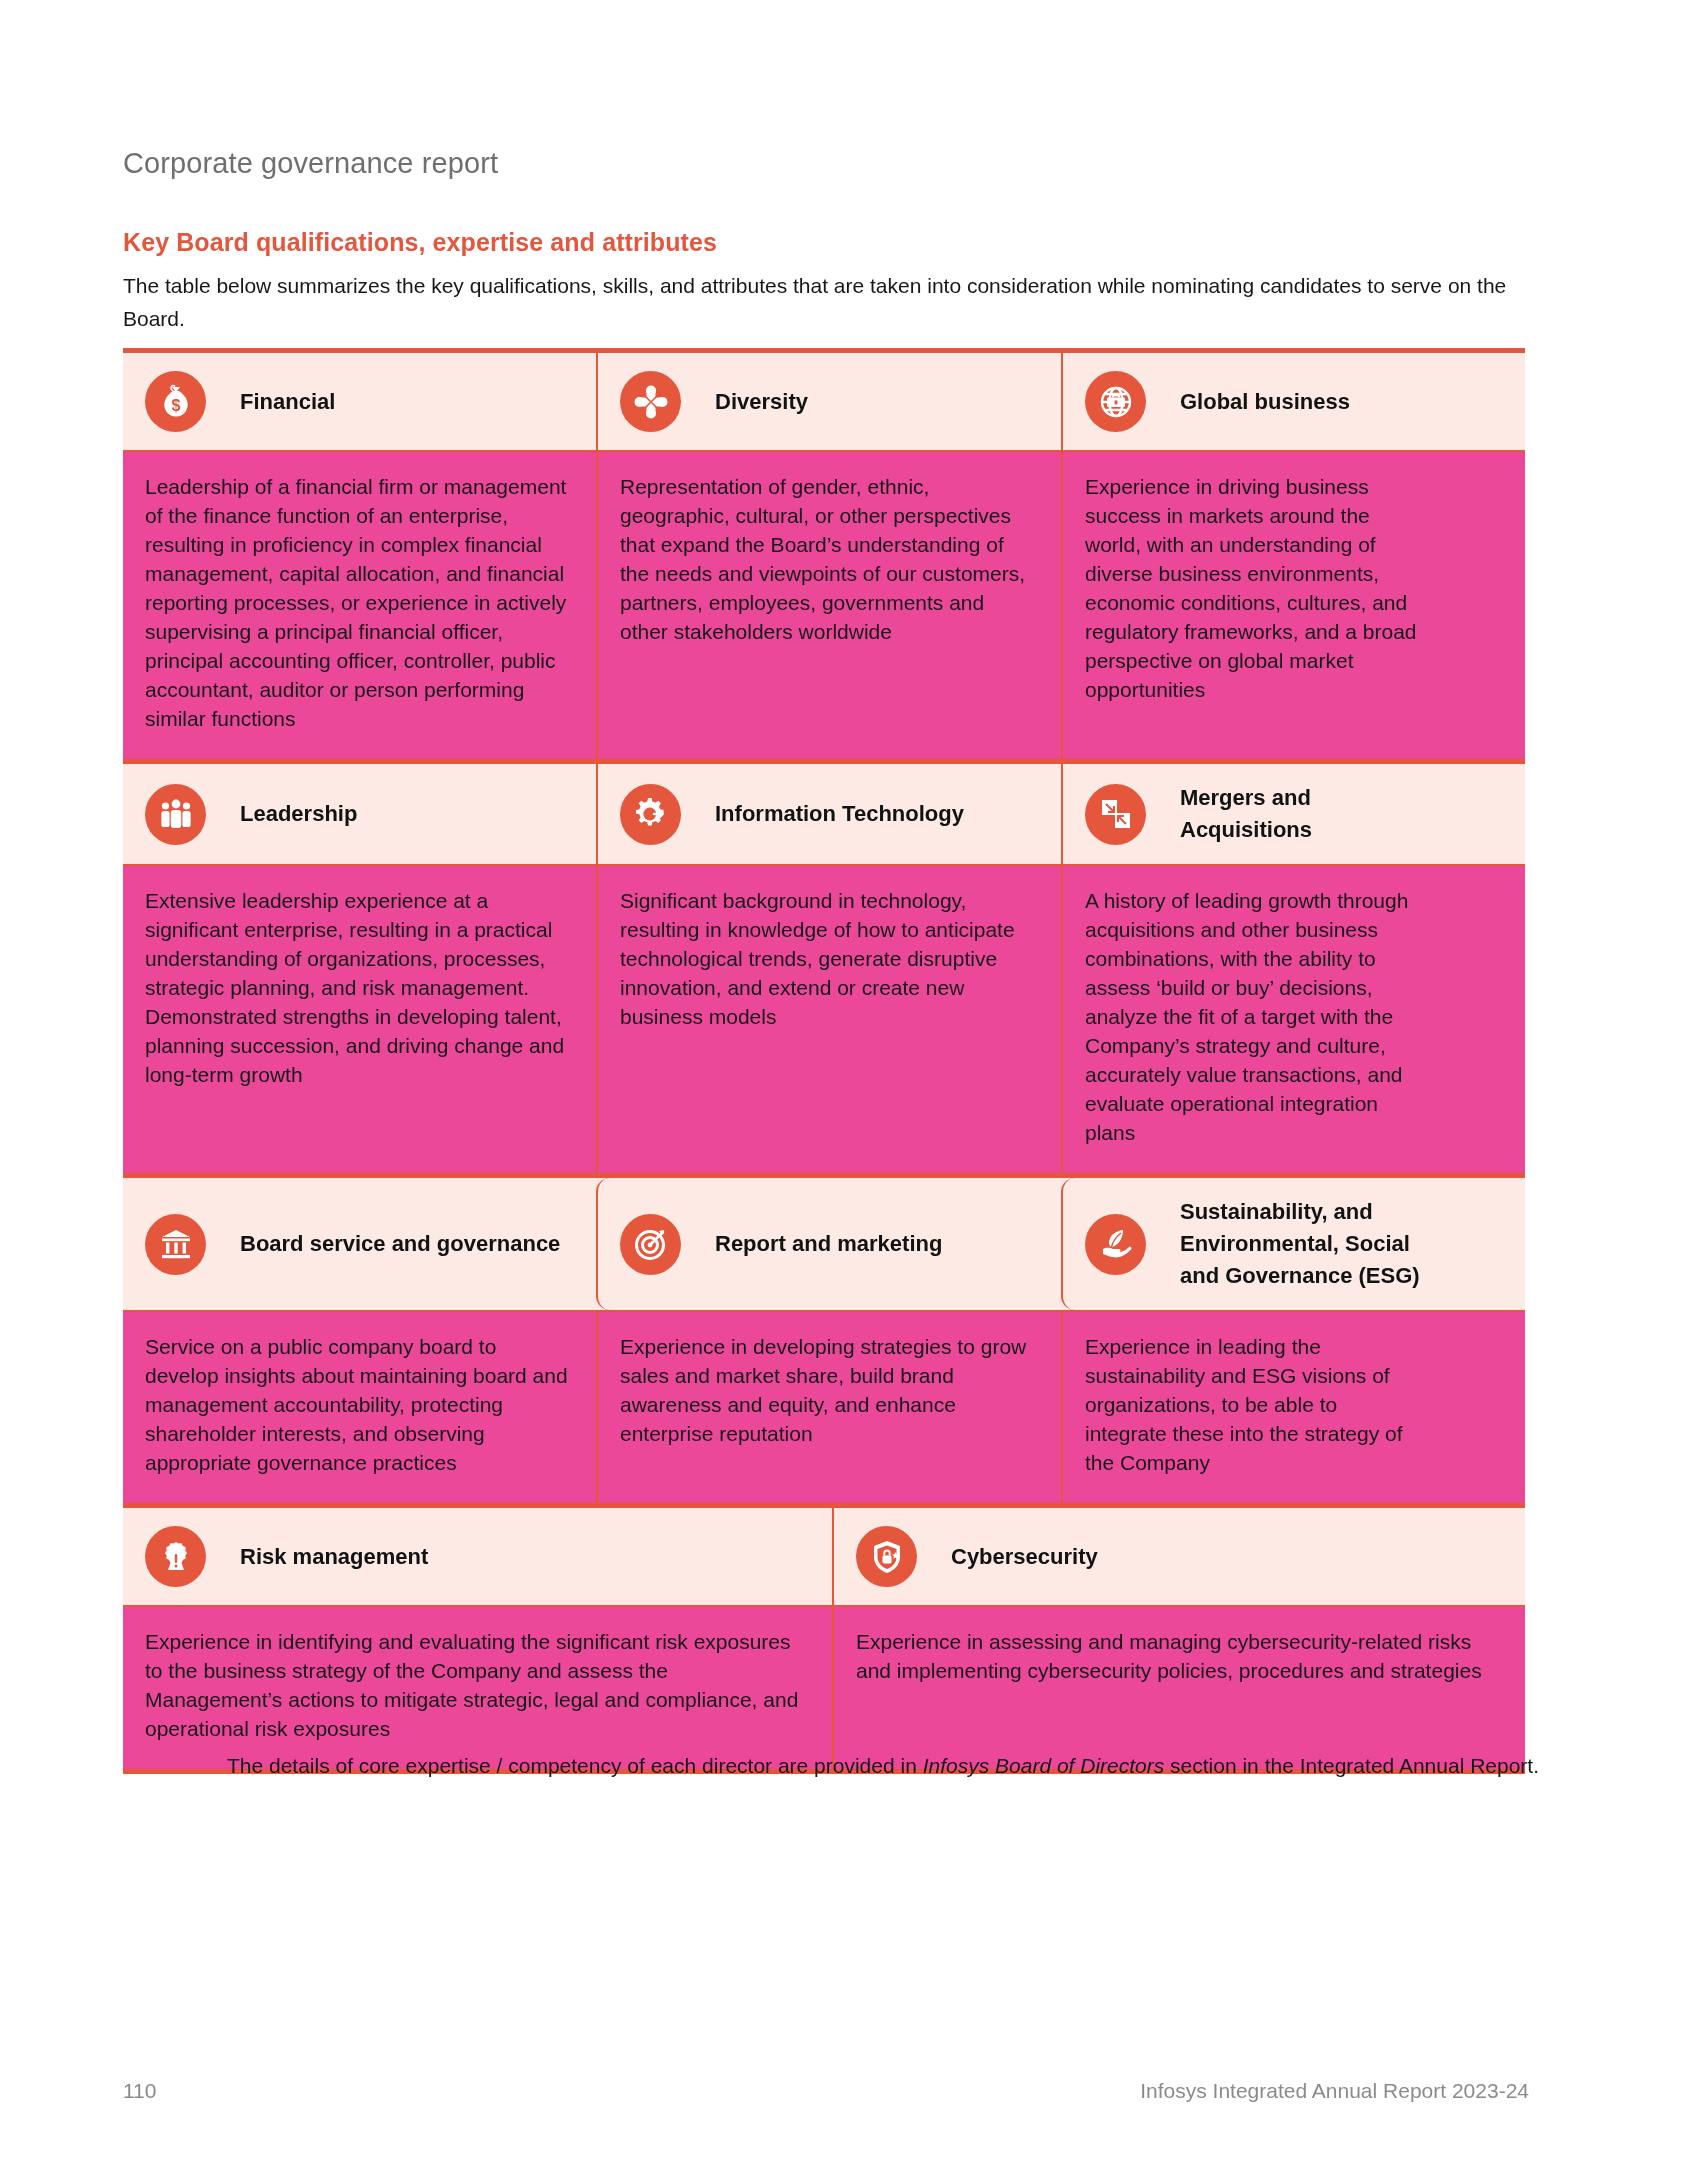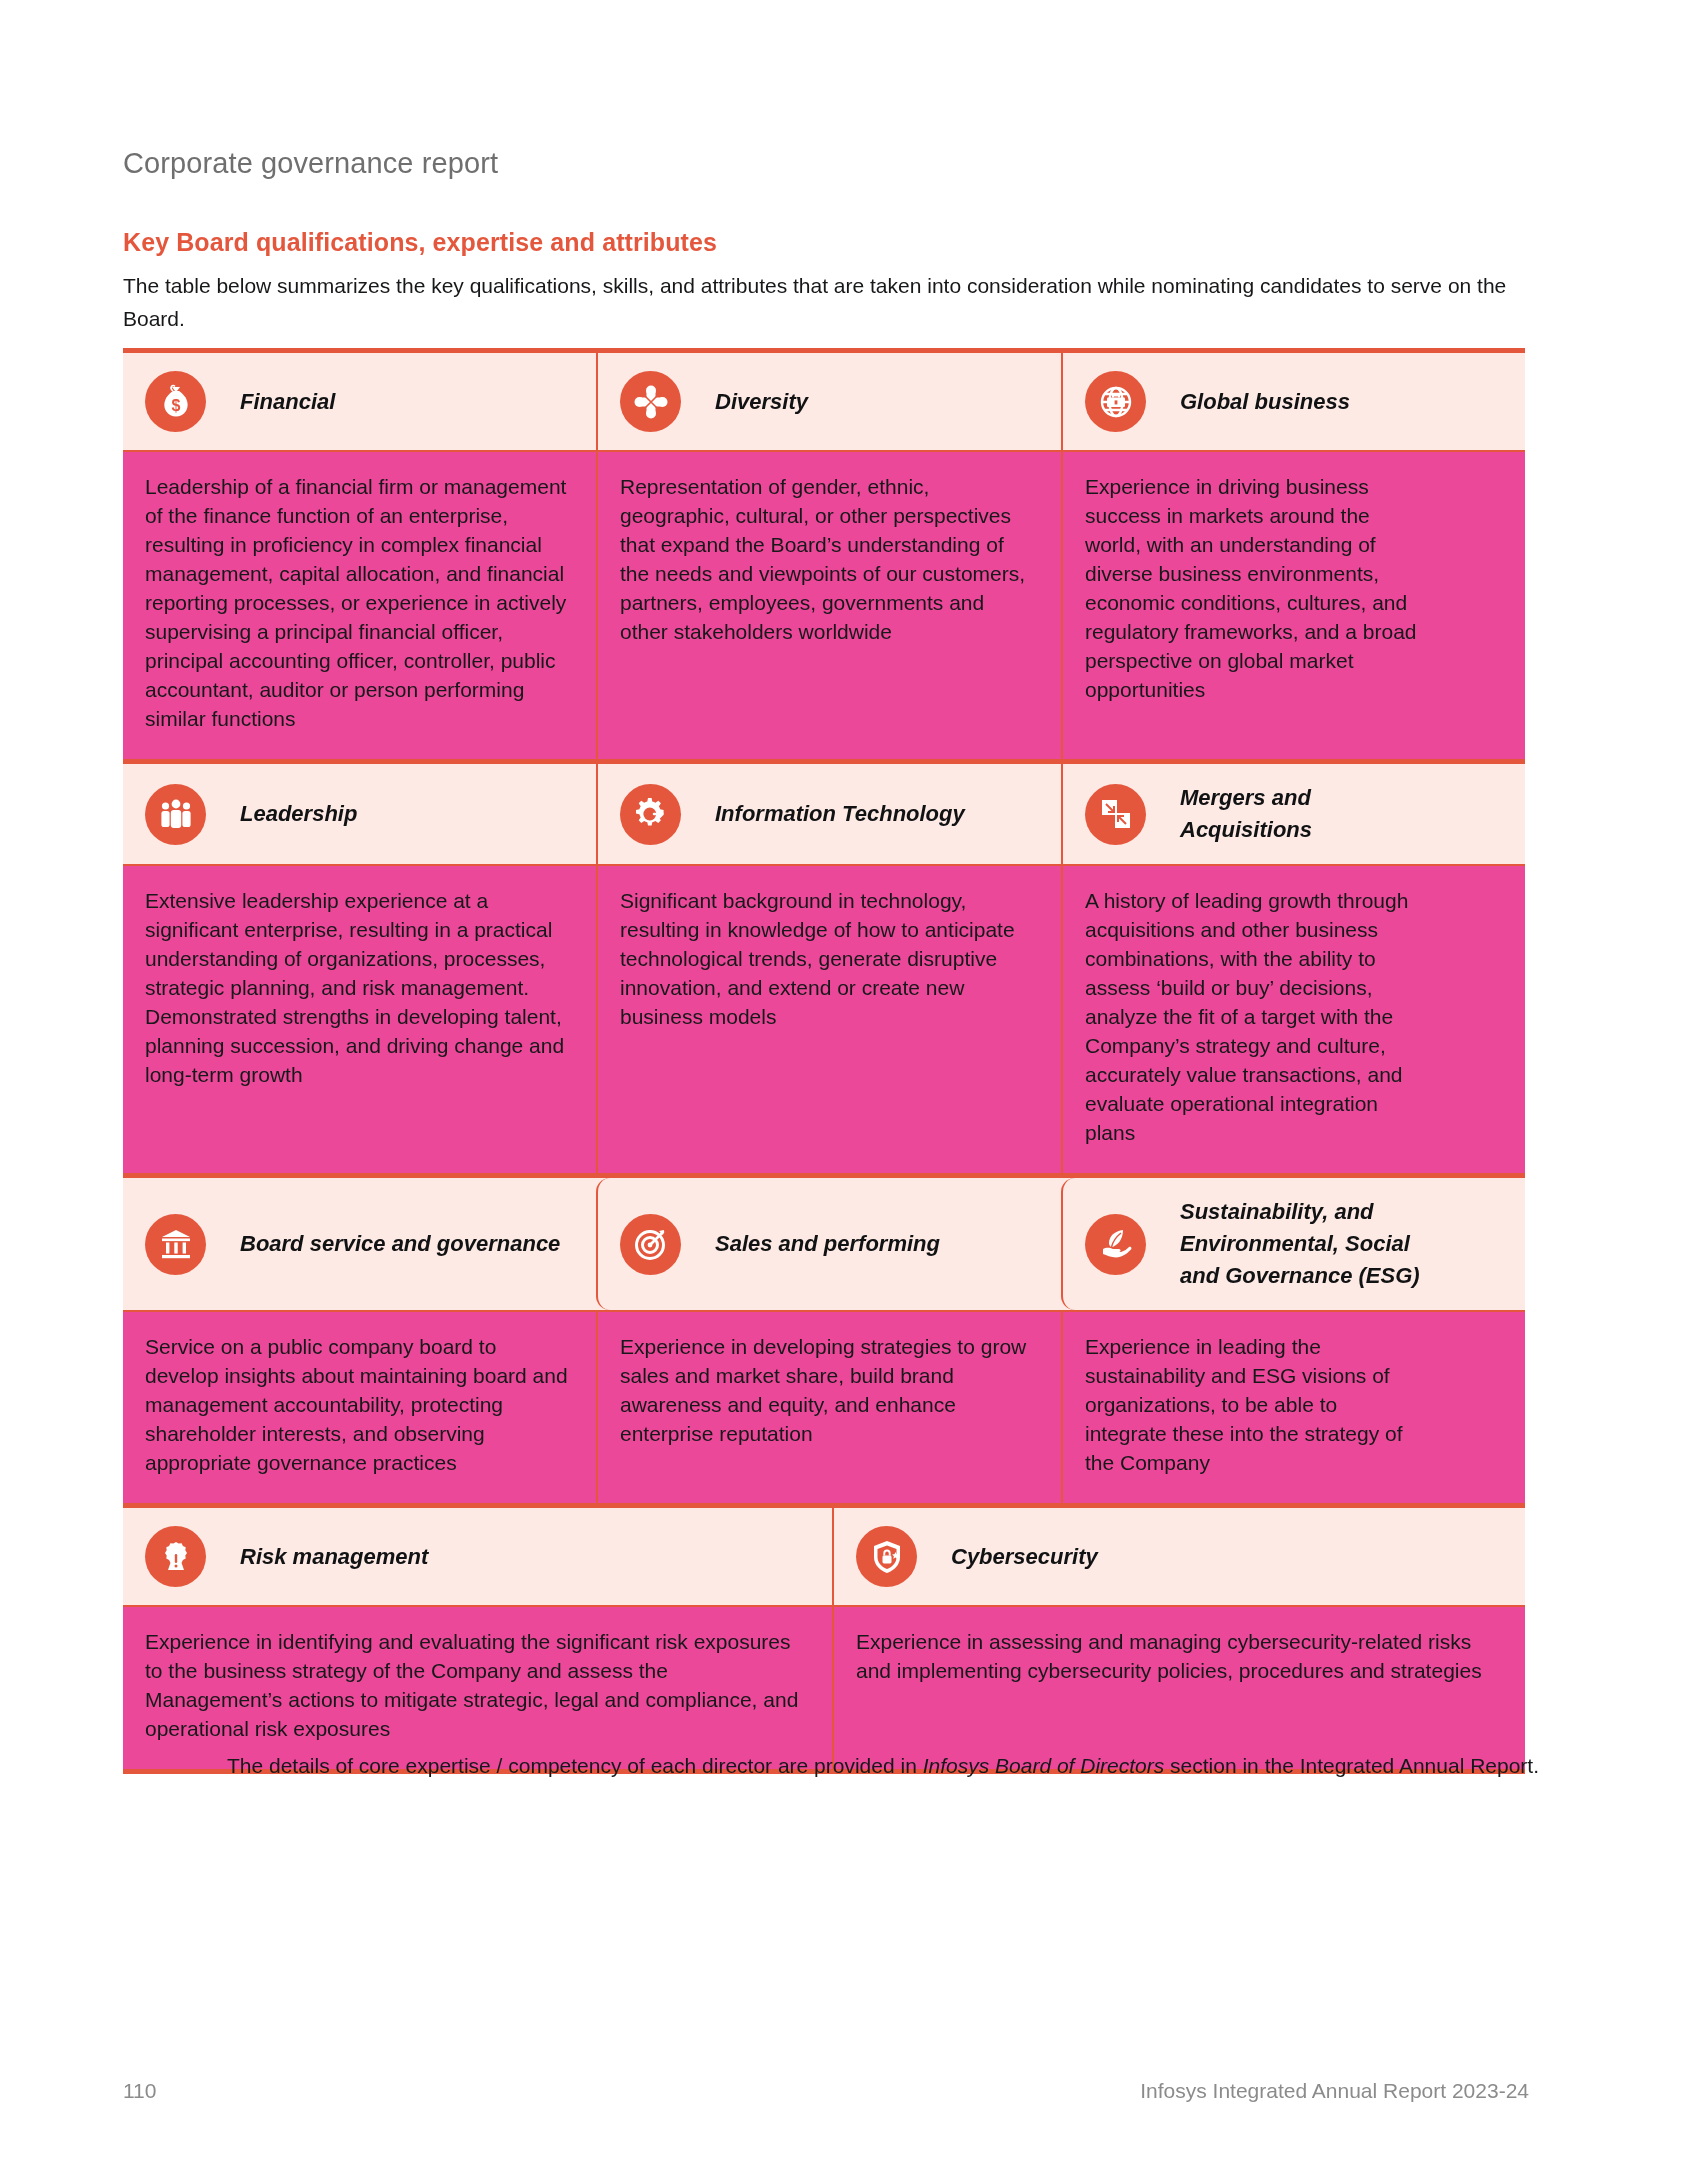--- a/index.html
+++ b/index.html
@@ -61,21 +61,20 @@
     padding: 18px 16px 18px 22px;
     min-height: 95px;
   }
   .hdr-cell + .hdr-cell { border-left: 2px solid #e4573d; }
   .hdr-label {
     font-size: 22px;
     font-weight: bold;
     color: #111214;
     line-height: 32px;
     margin-left: 34px;
-    font-style: italic;
   }
   .body {
     display: flex;
     background: #ec4899;
     border-bottom: 5px solid #e4573d;
   }
   .body-cell {
     padding: 20px 26px 26px 22px;
     font-size: 21px;
     line-height: 29px;
@@ -262,21 +261,21 @@
             <svg width="38" height="38" viewBox="0 0 38 38">
               <g fill="none" stroke="#ffffff" stroke-width="3">
                 <circle cx="18" cy="20" r="13.5"></circle>
                 <circle cx="18" cy="20" r="7.5"></circle>
               </g>
               <circle cx="18" cy="20" r="2.4" fill="#ffffff"></circle>
               <path d="M18 20 L31 7" stroke="#ffffff" stroke-width="2.6" stroke-linecap="round"></path>
               <path d="M27 6 l5 -1 l-1 5 z" fill="#ffffff"></path>
             </svg>
           </span>
-          <span class="hdr-label">Sales and performing</span>
+          <span class="hdr-label">Report and marketing</span>
         </div>
         <div class="hdr-cell c3">
           <span class="icon">
             <svg width="38" height="38" viewBox="0 0 38 38">
               <path d="M26 5 C18 6 12 11 12 18 C12 20 13 21.5 14.5 22 C20 21 26 15 26 5 Z" fill="#ffffff"></path>
               <path d="M24 8 C19 12 16 16 14.5 22" stroke="#e4573d" stroke-width="1.4" fill="none"></path>
               <path d="M6 24 C9 22 13 22.5 16 24 L22 24 C24 24 24 27 22 27 L17 27 L24 27 C27.5 26 30 24 32 22 C34 21 35.5 23.5 33.5 25 C30 28.5 25 32.5 19 32.5 C14 32.5 9.5 30 6 29 Z" fill="#ffffff"></path>
             </svg>
           </span>
           <span class="hdr-label">Sustainability, and Environmental, Social and Governance (ESG)</span>

